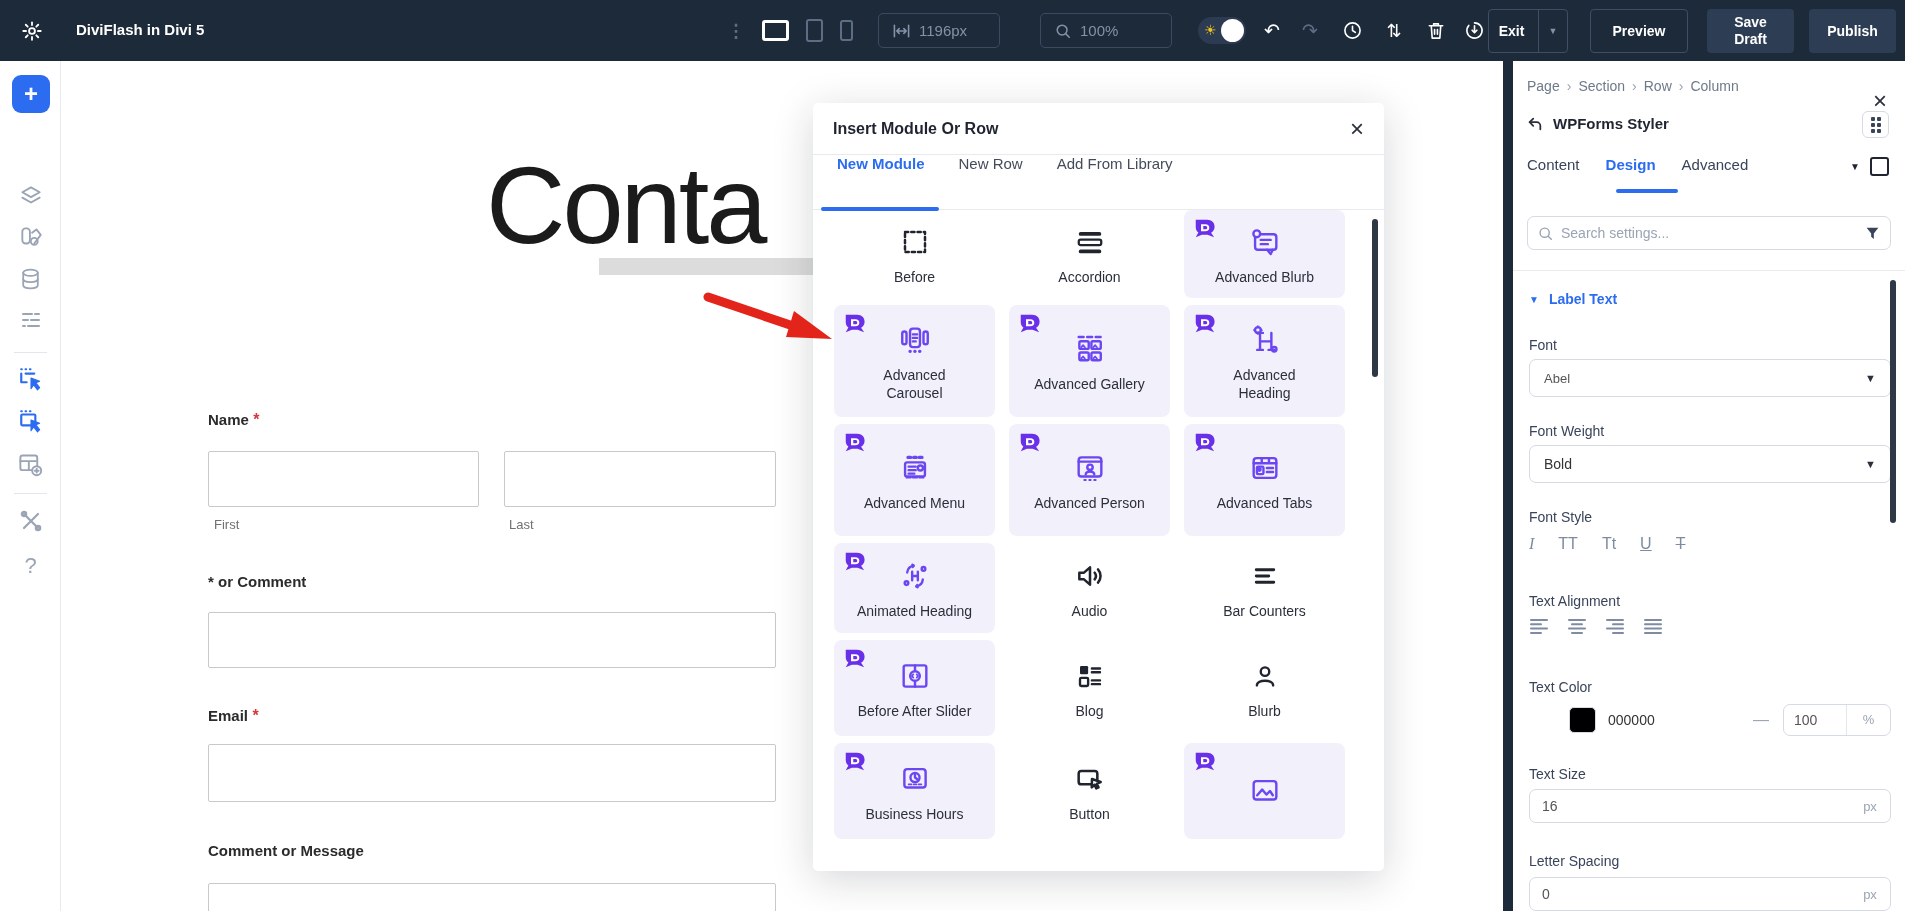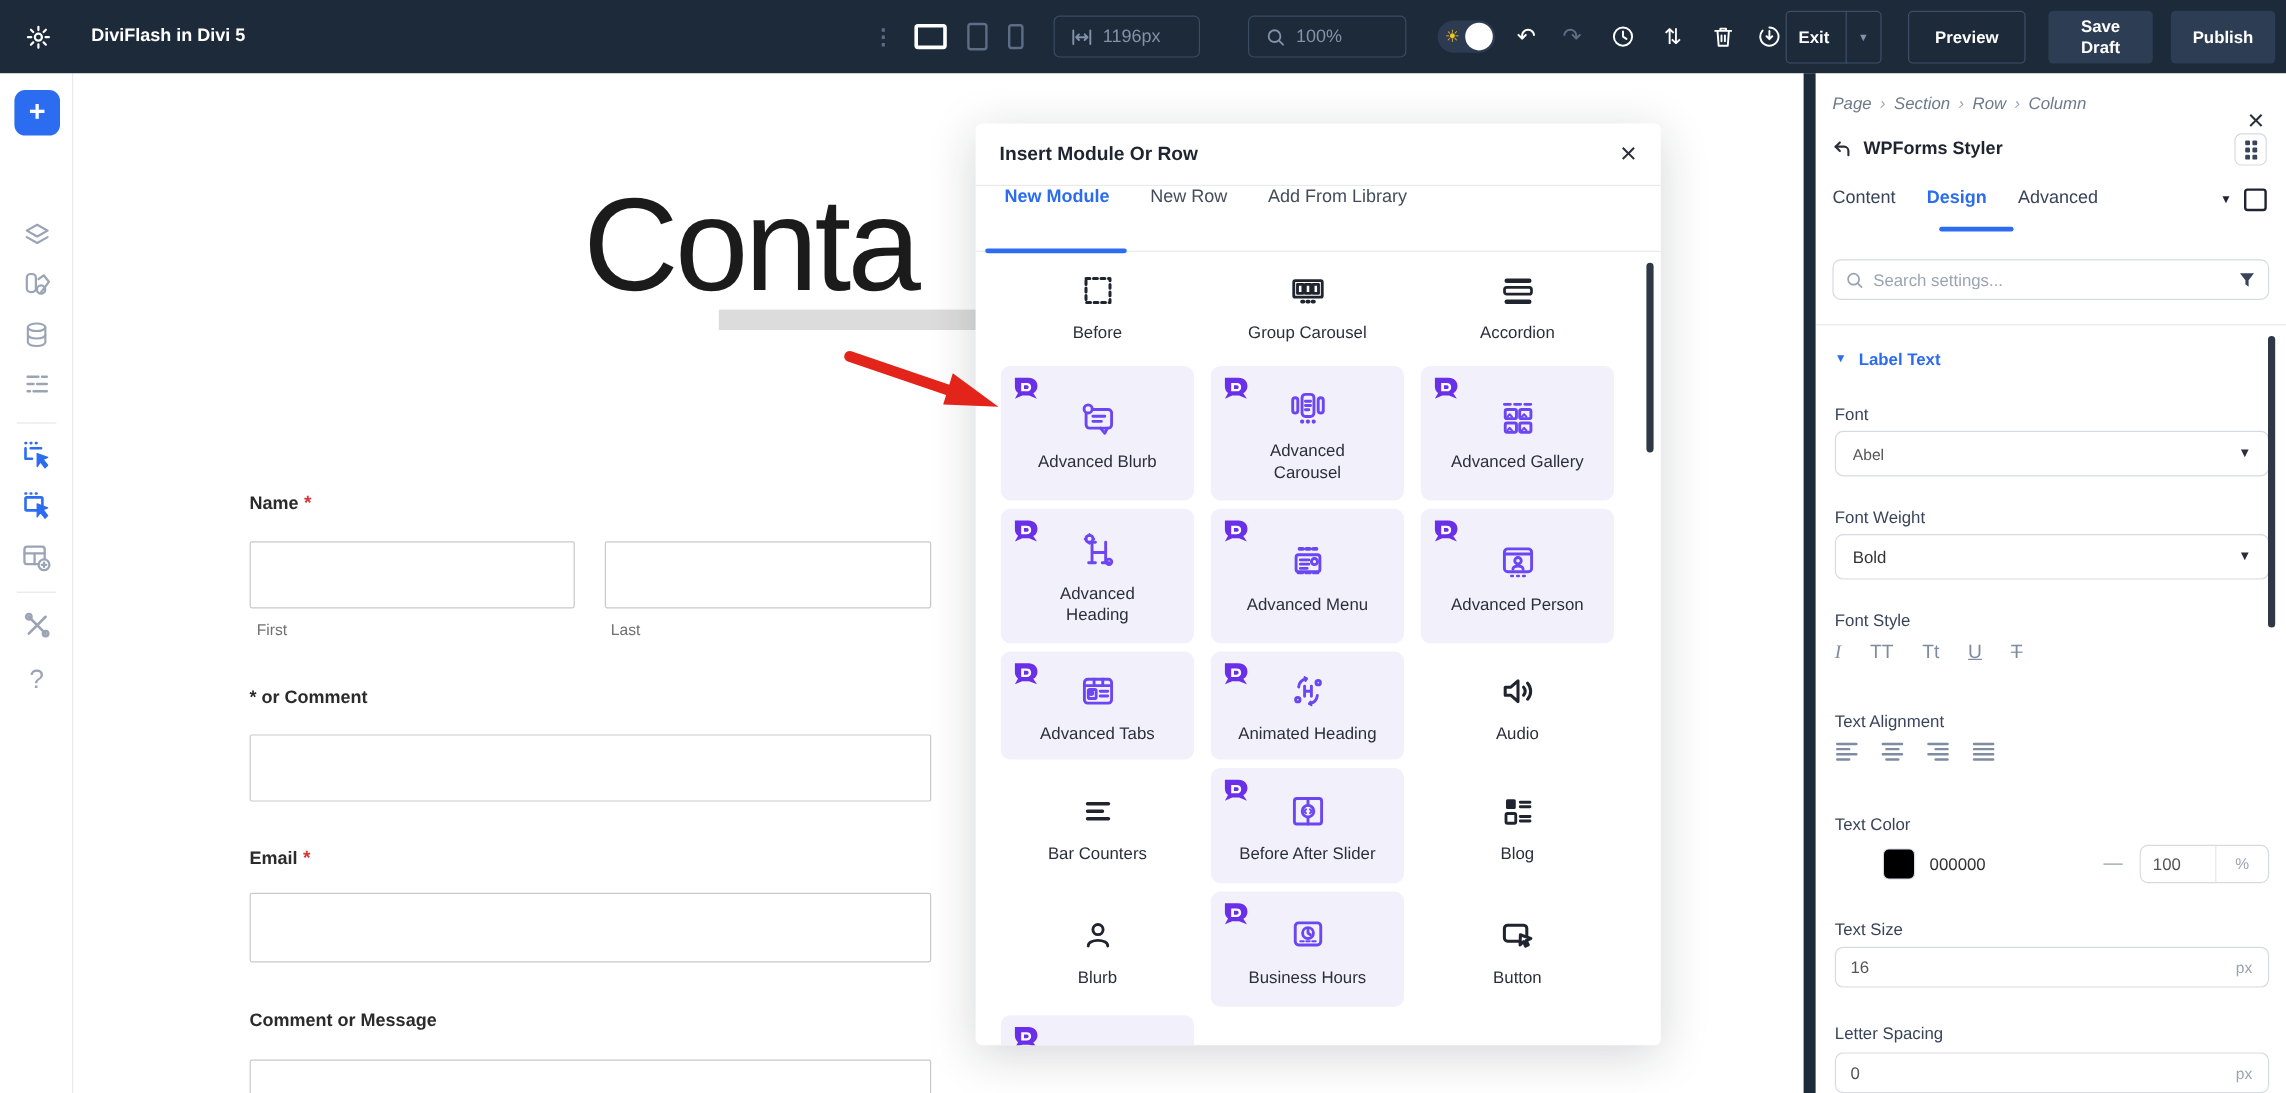--- a/index.html
+++ b/index.html
@@ -56,21 +56,21 @@
   .mcard .lbl { margin-top:7px; font-size:14px; color:#2b2f3a; text-align:center; line-height:1.25; max-width:150px; }
   .mcard .lbl.wrap { max-width:86px; }
   .badge { position:absolute; left:10px; top:8px; width:21px; height:21px; }
   .micon { width:40px; height:40px; display:flex; align-items:center; justify-content:center; color:#20242e; }
   .flash .micon { color:#6b46f2; }
   #mscroll { position:absolute; left:559px; top:116px; width:6px; height:158px; background:#2f3845; border-radius:3px; }
 
   
   #paneldiv { position:absolute; left:1503px; top:61px; width:10px; height:850px; background:#1d2a3a; z-index:90; }
   #panel { position:absolute; left:1513px; top:61px; width:392px; height:850px; background:#fff; z-index:80; }
-  #panel .crumb { position:absolute; left:14px; top:17px; font-size:14px; color:#6e7a8a;font-style:italic; }
+  #panel .crumb { position:absolute; left:14px; top:17px; font-size:14px; color:#6e7a8a; }
   #panel .crumb .sep { margin:0 7px; color:#9aa4b2; }
   #panel .ptitle { position:absolute; left:14px; top:54px; display:flex; align-items:center; gap:10px; font-size:15px; font-weight:bold; color:#1f2430; }
   .dockbtn { position:absolute; right:16px; top:50px; width:27px; height:27px; border:1px solid #d5dae3; border-radius:6px; display:flex; align-items:center; justify-content:center; }
   .dots6 { display:grid; grid-template-columns:4px 4px; grid-template-rows:4px 4px 4px; gap:2px; }
   .dots6 i { background:#39445a; border-radius:1px; }
   #ptabs { position:absolute; left:14px; top:95px; display:flex; gap:26px; font-size:15px; color:#39445a; }
   #ptabs .act { color:#2b6cf0; font-weight:bold; }
   #ptabs-underline { position:absolute; left:103px; top:128px; width:62px; height:4px; background:#2b6cf0; border-radius:2px; }
   .ptab-extra { position:absolute; right:16px; top:96px; display:flex; align-items:center; gap:10px; color:#1f2430; }
   .sq-icon { width:19px; height:19px; border:2.5px solid #1f2430; border-radius:3px; }
@@ -281,32 +281,20 @@
     <div class="mcard">
       <span class="micon">
           <svg class="ic" width="30" height="30" viewBox="0 0 24 24" style="stroke-width:2">
             <rect x="4" y="4" width="16" height="16" stroke-dasharray="2.6 2.4"></rect>
           </svg>
         </span>
       <span class="lbl">Before</span>
     </div>
     <div class="mcard">
       <span class="micon">
-          <svg class="ic" width="32" height="30" viewBox="0 0 24 24" style="stroke-width:1.9">
-            <rect x="2.5" y="5.5" width="19" height="11" rx="1"></rect>
-            <rect x="5" y="8" width="3.6" height="6"></rect>
-            <rect x="10.2" y="8" width="3.6" height="6"></rect>
-            <rect x="15.4" y="8" width="3.6" height="6"></rect>
-            <path d="M8 19.5h1M11.5 19.5h1M15 19.5h1" style="stroke-width:2.4"></path>
-          </svg>
-        </span>
-      <span class="lbl">Group Carousel</span>
-    </div>
-    <div class="mcard">
-      <span class="micon">
           <svg width="30" height="30" viewBox="0 0 24 24" fill="currentColor">
             <rect x="3" y="4" width="18" height="3" rx="1.5"></rect>
             <rect x="3" y="10" width="18" height="4.5" rx="1.5" fill="none" stroke="currentColor" stroke-width="1.8"></rect>
             <rect x="3" y="18" width="18" height="3" rx="1.5"></rect>
           </svg>
         </span>
       <span class="lbl">Accordion</span>
     </div>
 
     <div class="mcard flash">

